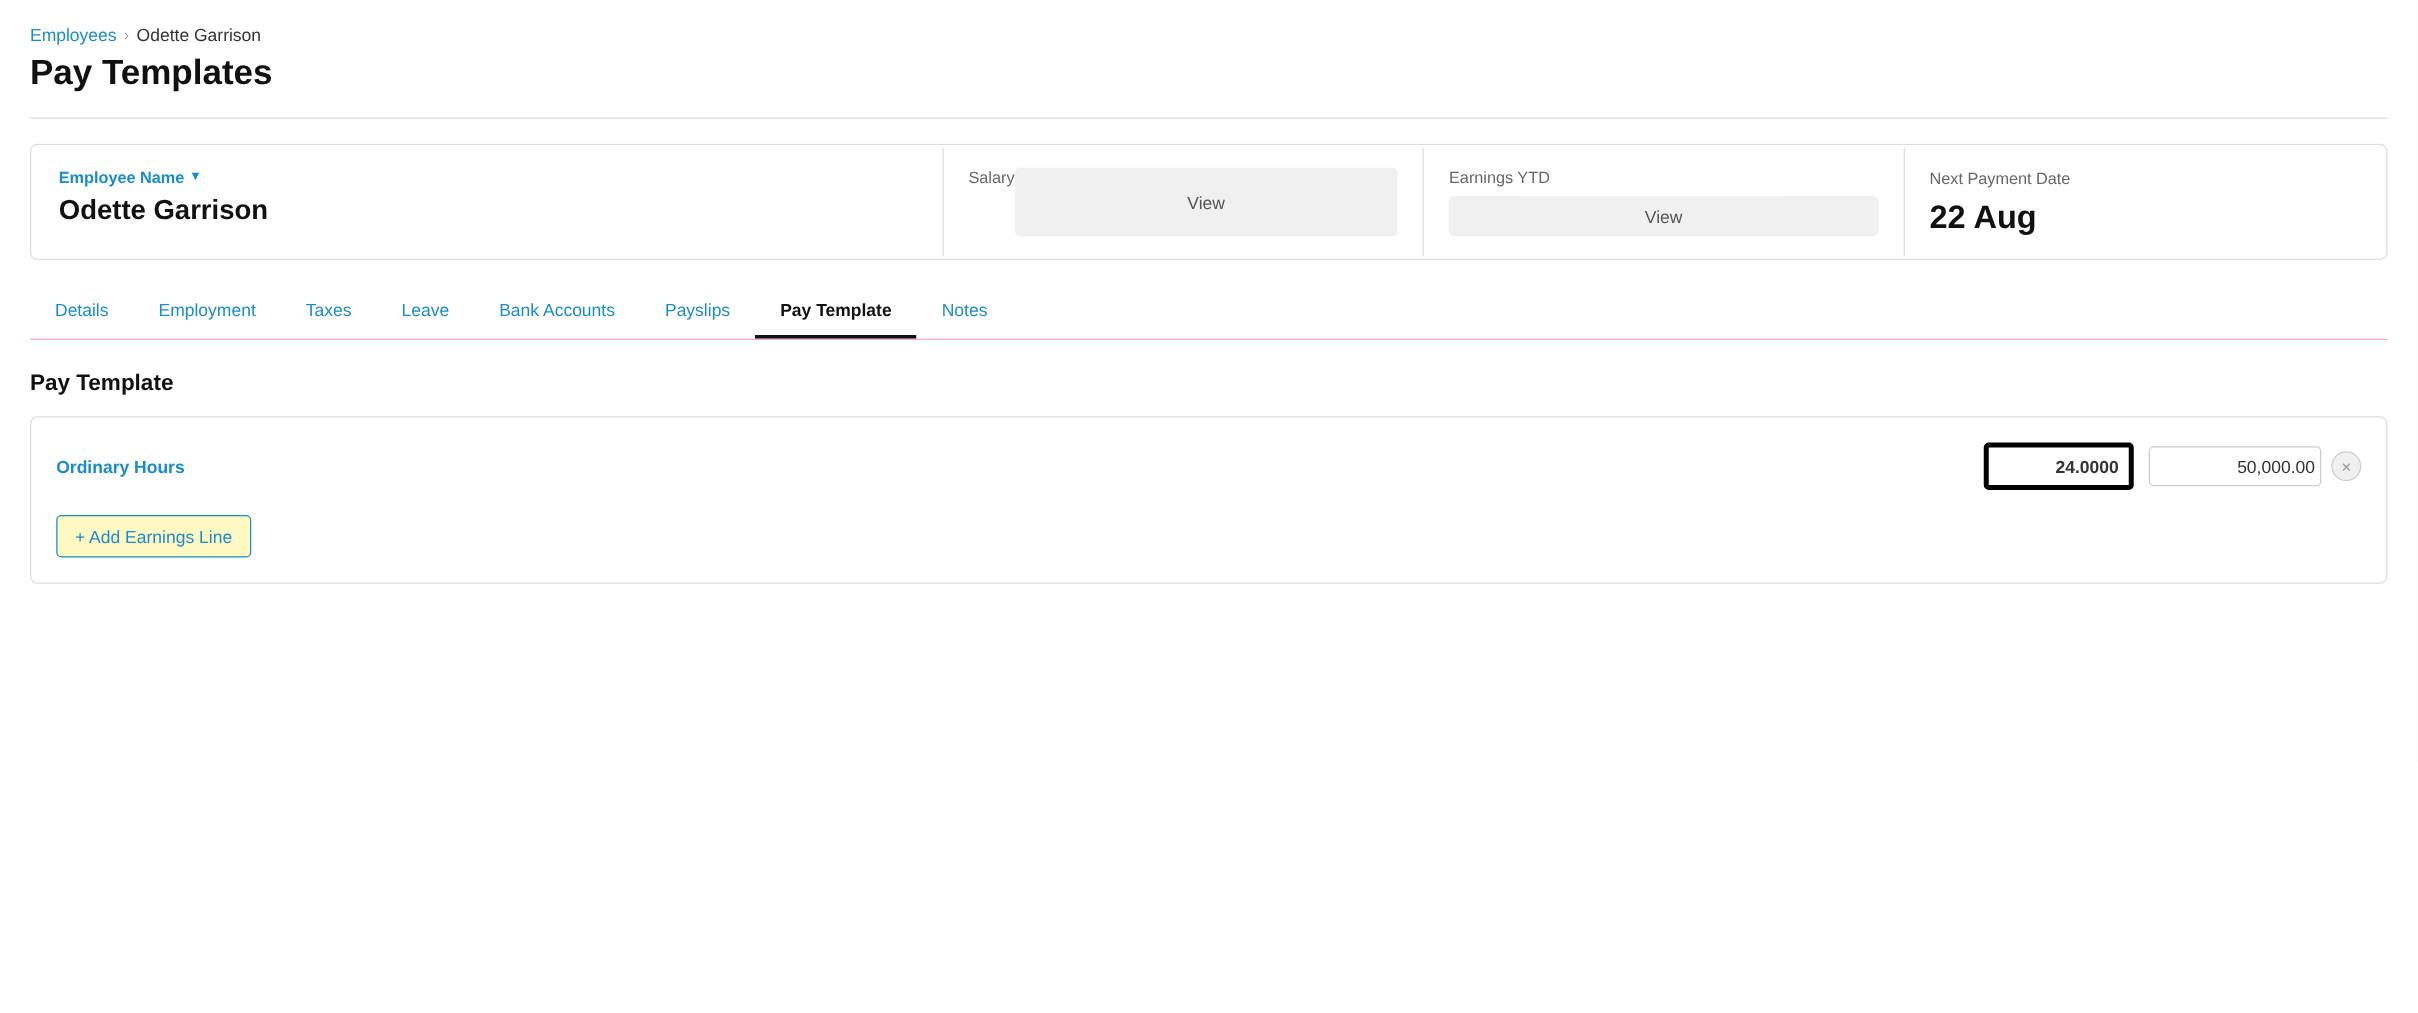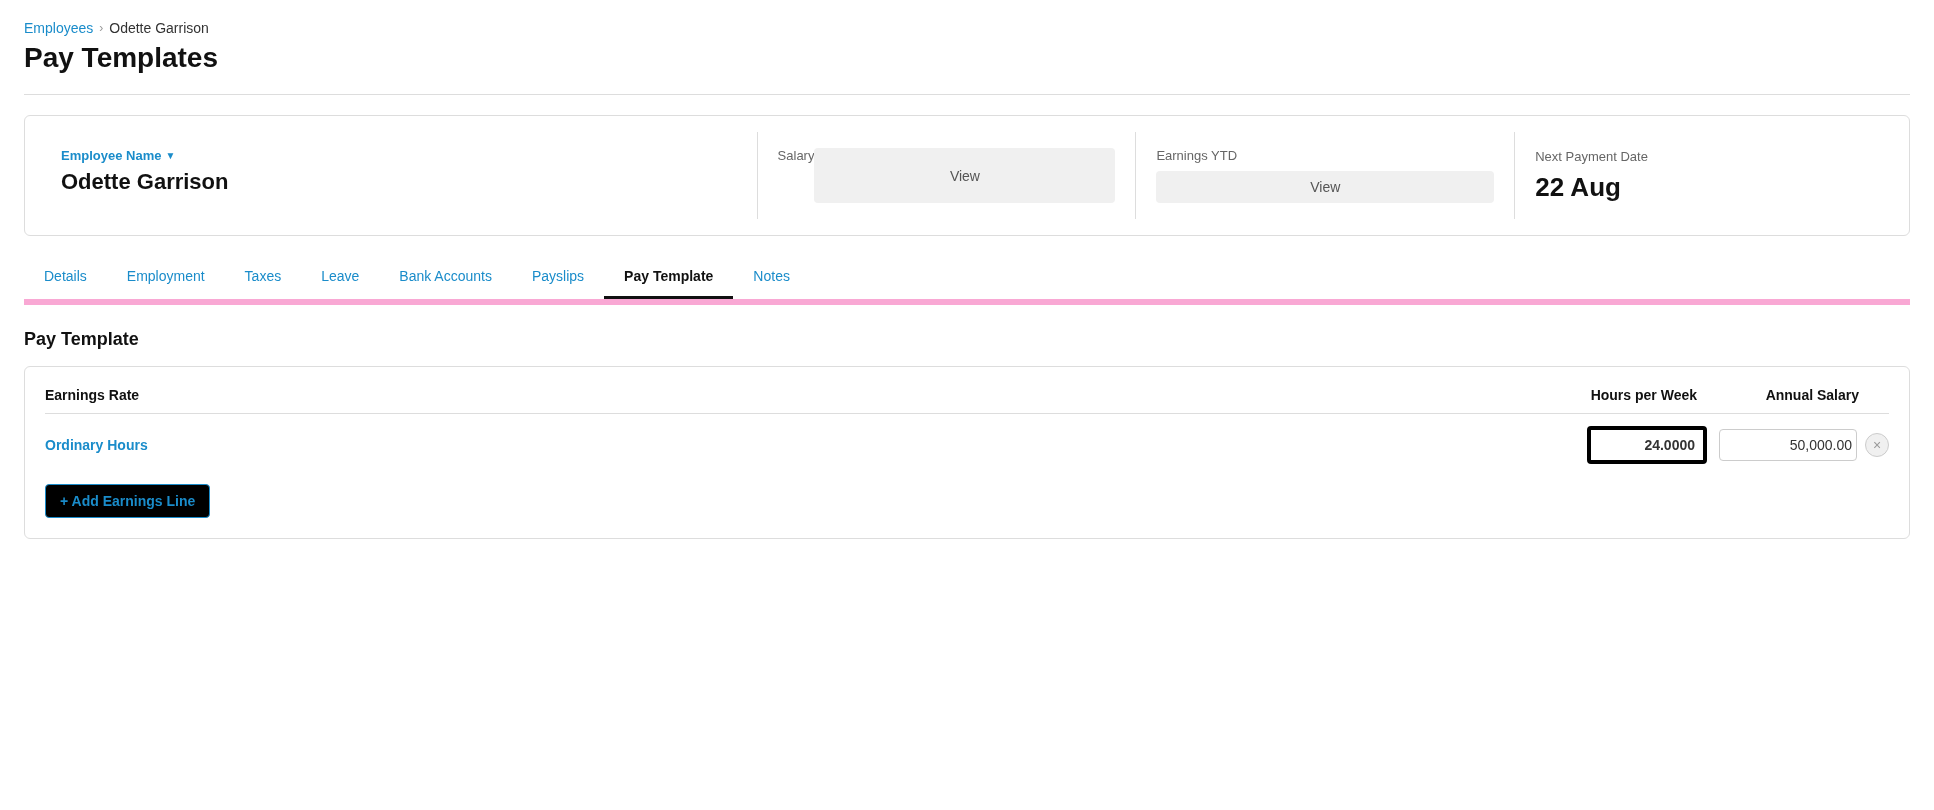--- a/index.html
+++ b/index.html
@@ -43,21 +43,21 @@
       border-top: 1px solid #ddd;
       margin-bottom: 20px;
     }
     
     .employee-card {
       background: #fff;
       border: 1px solid #ddd;
       border-radius: 6px;
       display: flex;
       align-items: stretch;
-      padding: 16px;
+      padding: 2px;
       margin-bottom: 20px;
       overflow: hidden;
     }
     .employee-name-section {
       flex: 2;
       padding: 16px 20px;
       border-right: 1px solid #ddd;
     }
     .employee-name-label {
       color: #1a8cca;
@@ -116,21 +116,21 @@
       justify-content: center;
     }
     .next-payment-date {
       font-size: 26px;
       font-weight: 700;
       color: #111;
     }
     
     .tabs-container {
       display: flex;
-      border-bottom: 6px solid #f9a8d4;
+      border-bottom: 1px solid #f9a8d4;
       margin-bottom: 24px;
       overflow-x: auto;
     }
     .tab {
       padding: 12px 20px;
       font-size: 14px;
       cursor: pointer;
       white-space: nowrap;
       border-bottom: 3px solid transparent;
       color: #1a8cca;
@@ -226,29 +226,28 @@
       background: #f0f0f0;
       color: #999;
       cursor: pointer;
       font-size: 14px;
       display: flex;
       align-items: center;
       justify-content: center;
       margin-left: 8px;
     }
     .add-earnings-btn {
-      background: #000000;
+      background: #fef9c3;
       border: 1px solid #1a8cca;
       border-radius: 4px;
       color: #1a8cca;
       font-size: 14px;
       padding: 8px 14px;
       cursor: pointer;
       margin-top: 8px;
-      font-weight: bold;
     }
   </style>
 </head>
 <body>
 
 <div class="page-wrapper">
 
   <div class="breadcrumb">
     <span class="breadcrumb-link">Employees</span>
     <span class="breadcrumb-separator">›</span>
@@ -293,26 +292,20 @@
     <a class="tab">Payslips</a>
     <a class="tab active">Pay Template</a>
     <a class="tab">Notes</a>
   </div>
 
   <div>
     <h2 class="section-title">Pay Template</h2>
 
     <div class="pay-template-card">
       
-      <div class="earnings-table-header">
-        <div class="col-earnings-rate">Earnings Rate</div>
-        <div class="col-hours">Hours per Week</div>
-        <div class="col-annual">Annual Salary</div>
-        <div class="col-action"></div>
-      </div>
 
       
       <div class="earnings-row">
         <div class="col-earnings-rate">
           <span class="earnings-name-link">Ordinary Hours</span>
         </div>
         <input class="hours-input" type="text" value="24.0000" style="">
         <input class="salary-input" type="text" value="50,000.00" style="">
         <button class="remove-btn">
           <span>×</span>

